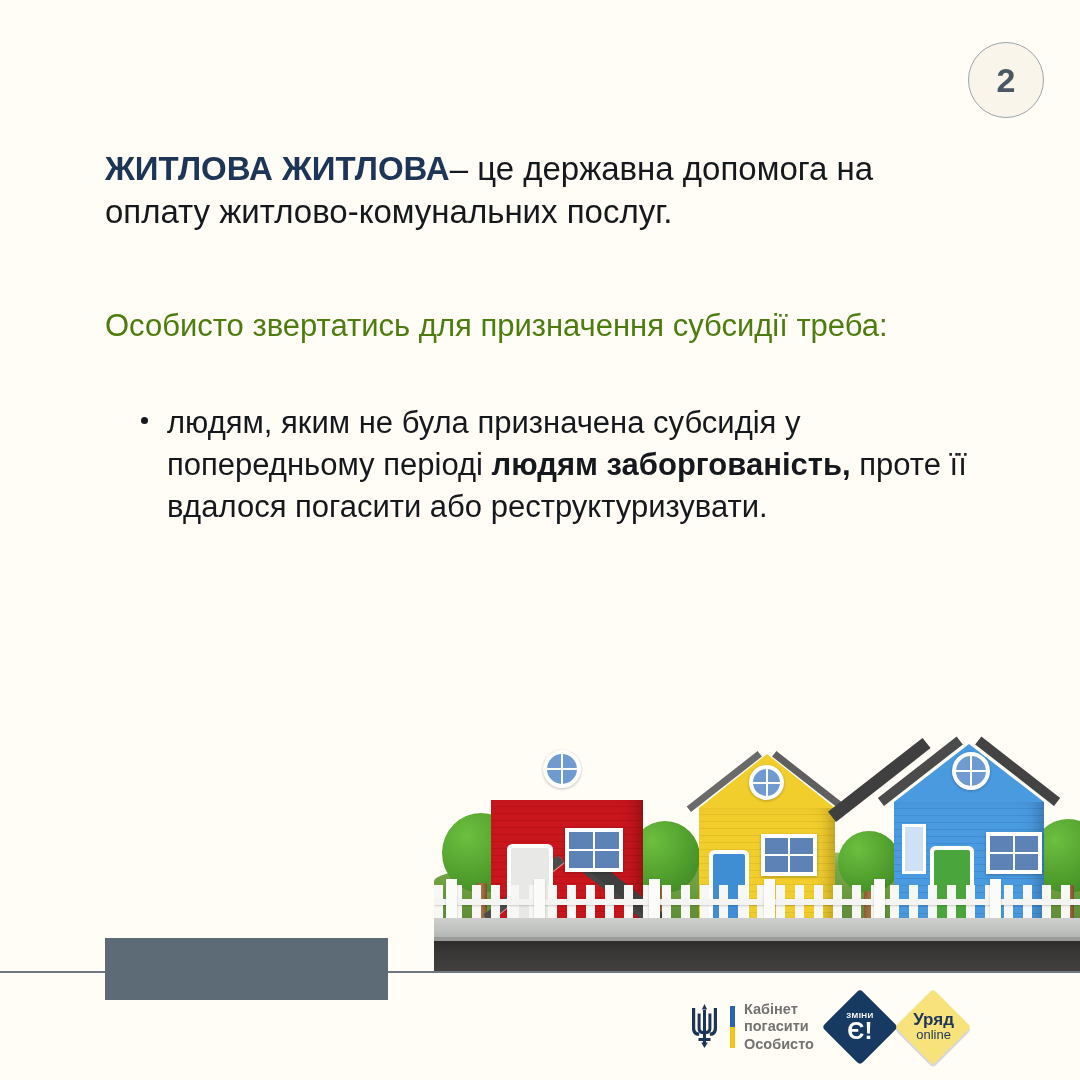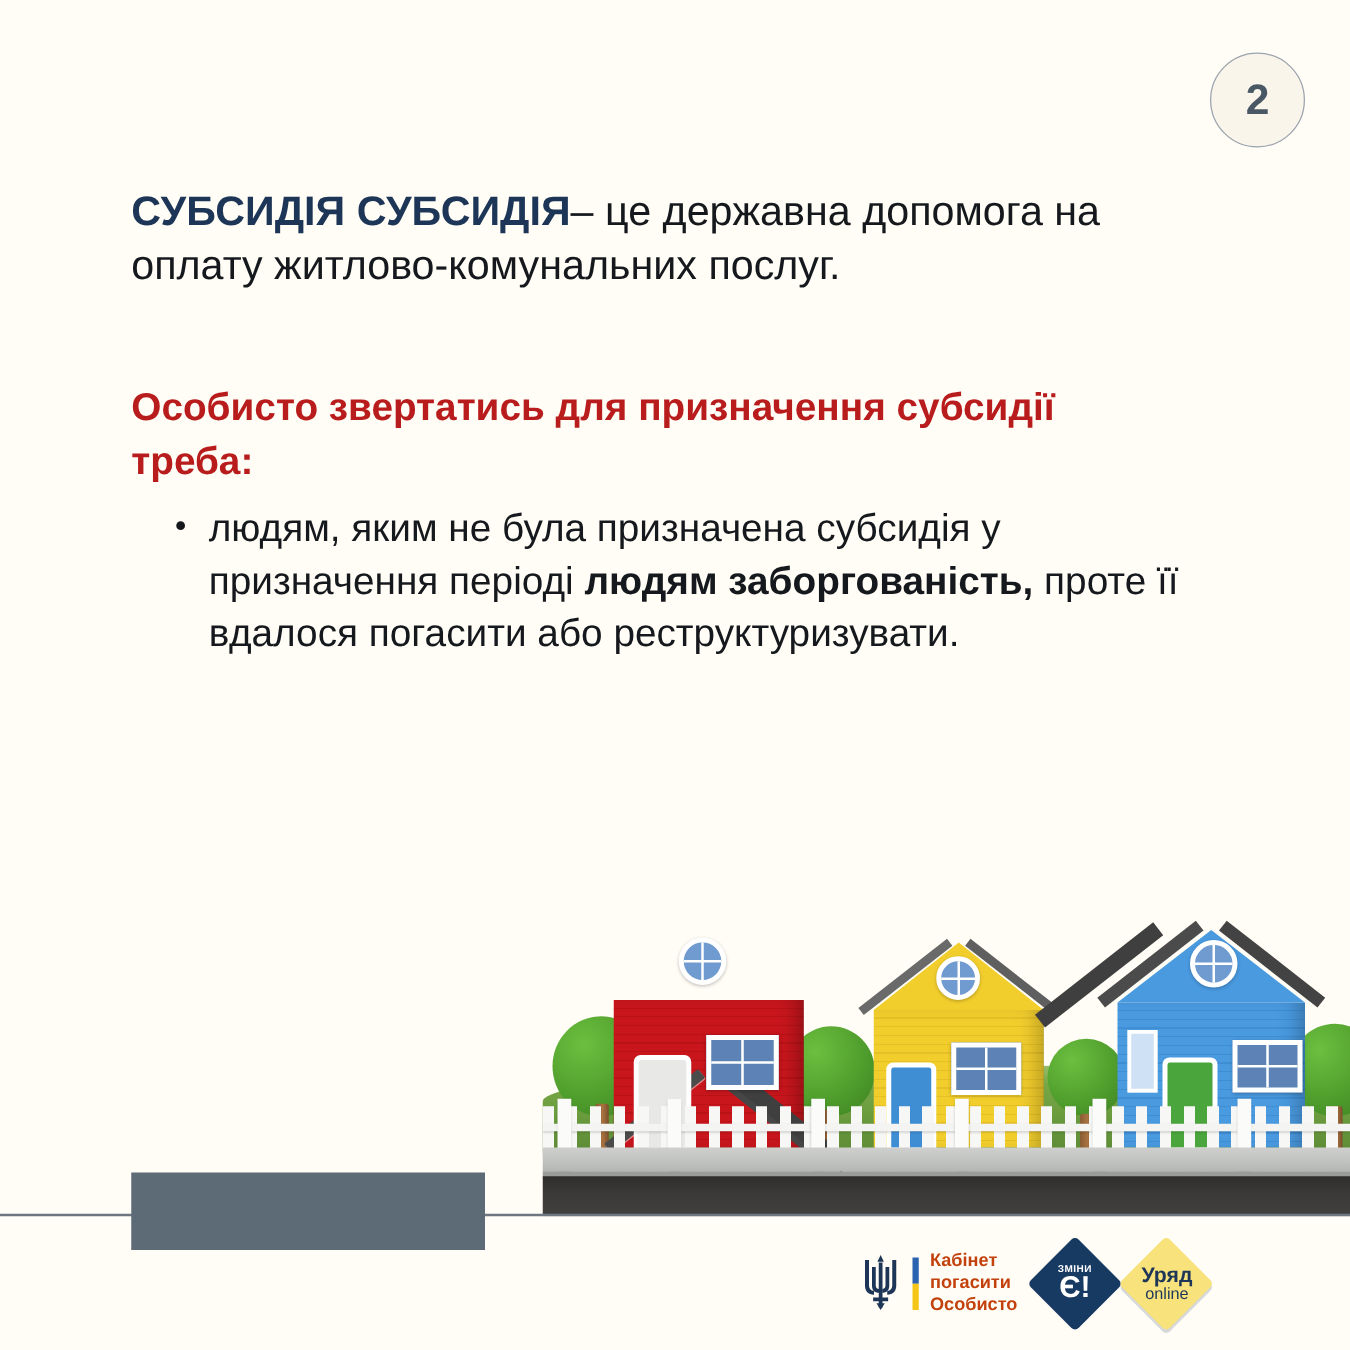--- a/index.html
+++ b/index.html
@@ -22,21 +22,21 @@
   
   .lede{
     position:absolute;left:105px;top:148px;width:880px;
     font-size:33px;line-height:1.30;color:#15181c;font-weight:bold;
   }
   .lede .hl{color:#1d3557;}
   .lede .rest{font-weight:normal;color:#15181c;}
 
   .subhead{
     position:absolute;left:105px;top:305px;width:800px;
-    font-size:31px;line-height:1.38;font-weight:bold;color:#b91c1c;
+    font-size:31px;line-height:1.38;font-weight:normal;color:#4d7c0f;
   }
 
   .bullets{
     position:absolute;left:138px;top:402px;width:830px;
     font-size:31px;line-height:1.36;color:#15181c;
     list-style:none;margin:0;padding:0;
   }
   .bullets li{position:relative;padding-left:29px;margin-bottom:4px;}
   .bullets li .dot{
     position:absolute;left:3px;top:15px;width:7px;height:7px;
@@ -217,21 +217,21 @@
 
   
   .logos{position:absolute;left:688px;top:996px;height:62px;display:flex;align-items:center;gap:19px;}
   .logo-cmu{display:flex;align-items:center;gap:9px;}
   .trident{width:33px;height:45px;}
   .bar{width:5px;height:42px;display:flex;flex-direction:column;}
   .bar i{display:block;flex:1;}
   .bar i:first-child{background:#2b63b0;}
   .bar i:last-child{background:#f5c518;}
   .cmu-text{
-    font-size:14.5px;line-height:1.18;font-weight:bold;color:#c2410c;white-space:pre-line;
+    font-size:14.5px;line-height:1.18;font-weight:bold;color:#737373;white-space:pre-line;
   }
   .diamond{
     width:54px;height:54px;transform:rotate(45deg);
     display:flex;align-items:center;justify-content:center;border-radius:4px;
   }
   .diamond .inner{transform:rotate(-45deg);text-align:center;}
   .d-navy{background:#173a63;}
   .d-navy .zm{font-size:8px;font-weight:bold;color:#fff;letter-spacing:.4px;}
   .d-navy .ye{font-size:24px;font-weight:bold;color:#fff;line-height:.95;}
   .d-yellow{background:#f7e27c;box-shadow:2px 2px 0 rgba(180,185,195,.55);}
@@ -239,29 +239,29 @@
   .d-yellow .u2{font-size:13px;color:#1d3557;line-height:1.1;}
 </style>
 </head>
 <body>
 
 <div class="slide">
 
   <div class="page-badge">2</div>
 
   <div class="lede">
-    <span class="hl">СУБСИДІЯ СУБСИДІЯ</span><span class="rest">– це державна допомога на оплату житлово-комунальних послуг.</span>
+    <span class="hl">ЖИТЛОВА ЖИТЛОВА</span><span class="rest">– це державна допомога на оплату житлово-комунальних послуг.</span>
   </div>
 
   <div class="subhead">Особисто звертатись для призначення субсидії треба:</div>
 
   <ul class="bullets">
     <li>
       <span class="dot"></span>
-      <span><span>людям, яким не була призначена субсидія у призначення періоді </span><b>людям заборгованість,</b><span> проте її вдалося погасити або реструктуризувати.</span></span>
+      <span><span>людям, яким не була призначена субсидія у попередньому періоді </span><b>людям заборгованість,</b><span> проте її вдалося погасити або реструктуризувати.</span></span>
     </li>
   </ul>
 
   <div class="scene">
     <div class="sky"></div>
     <div class="hill"></div>
 
     <div class="tree t1">
       <div class="crown"></div>
       <div class="trunk"></div>

